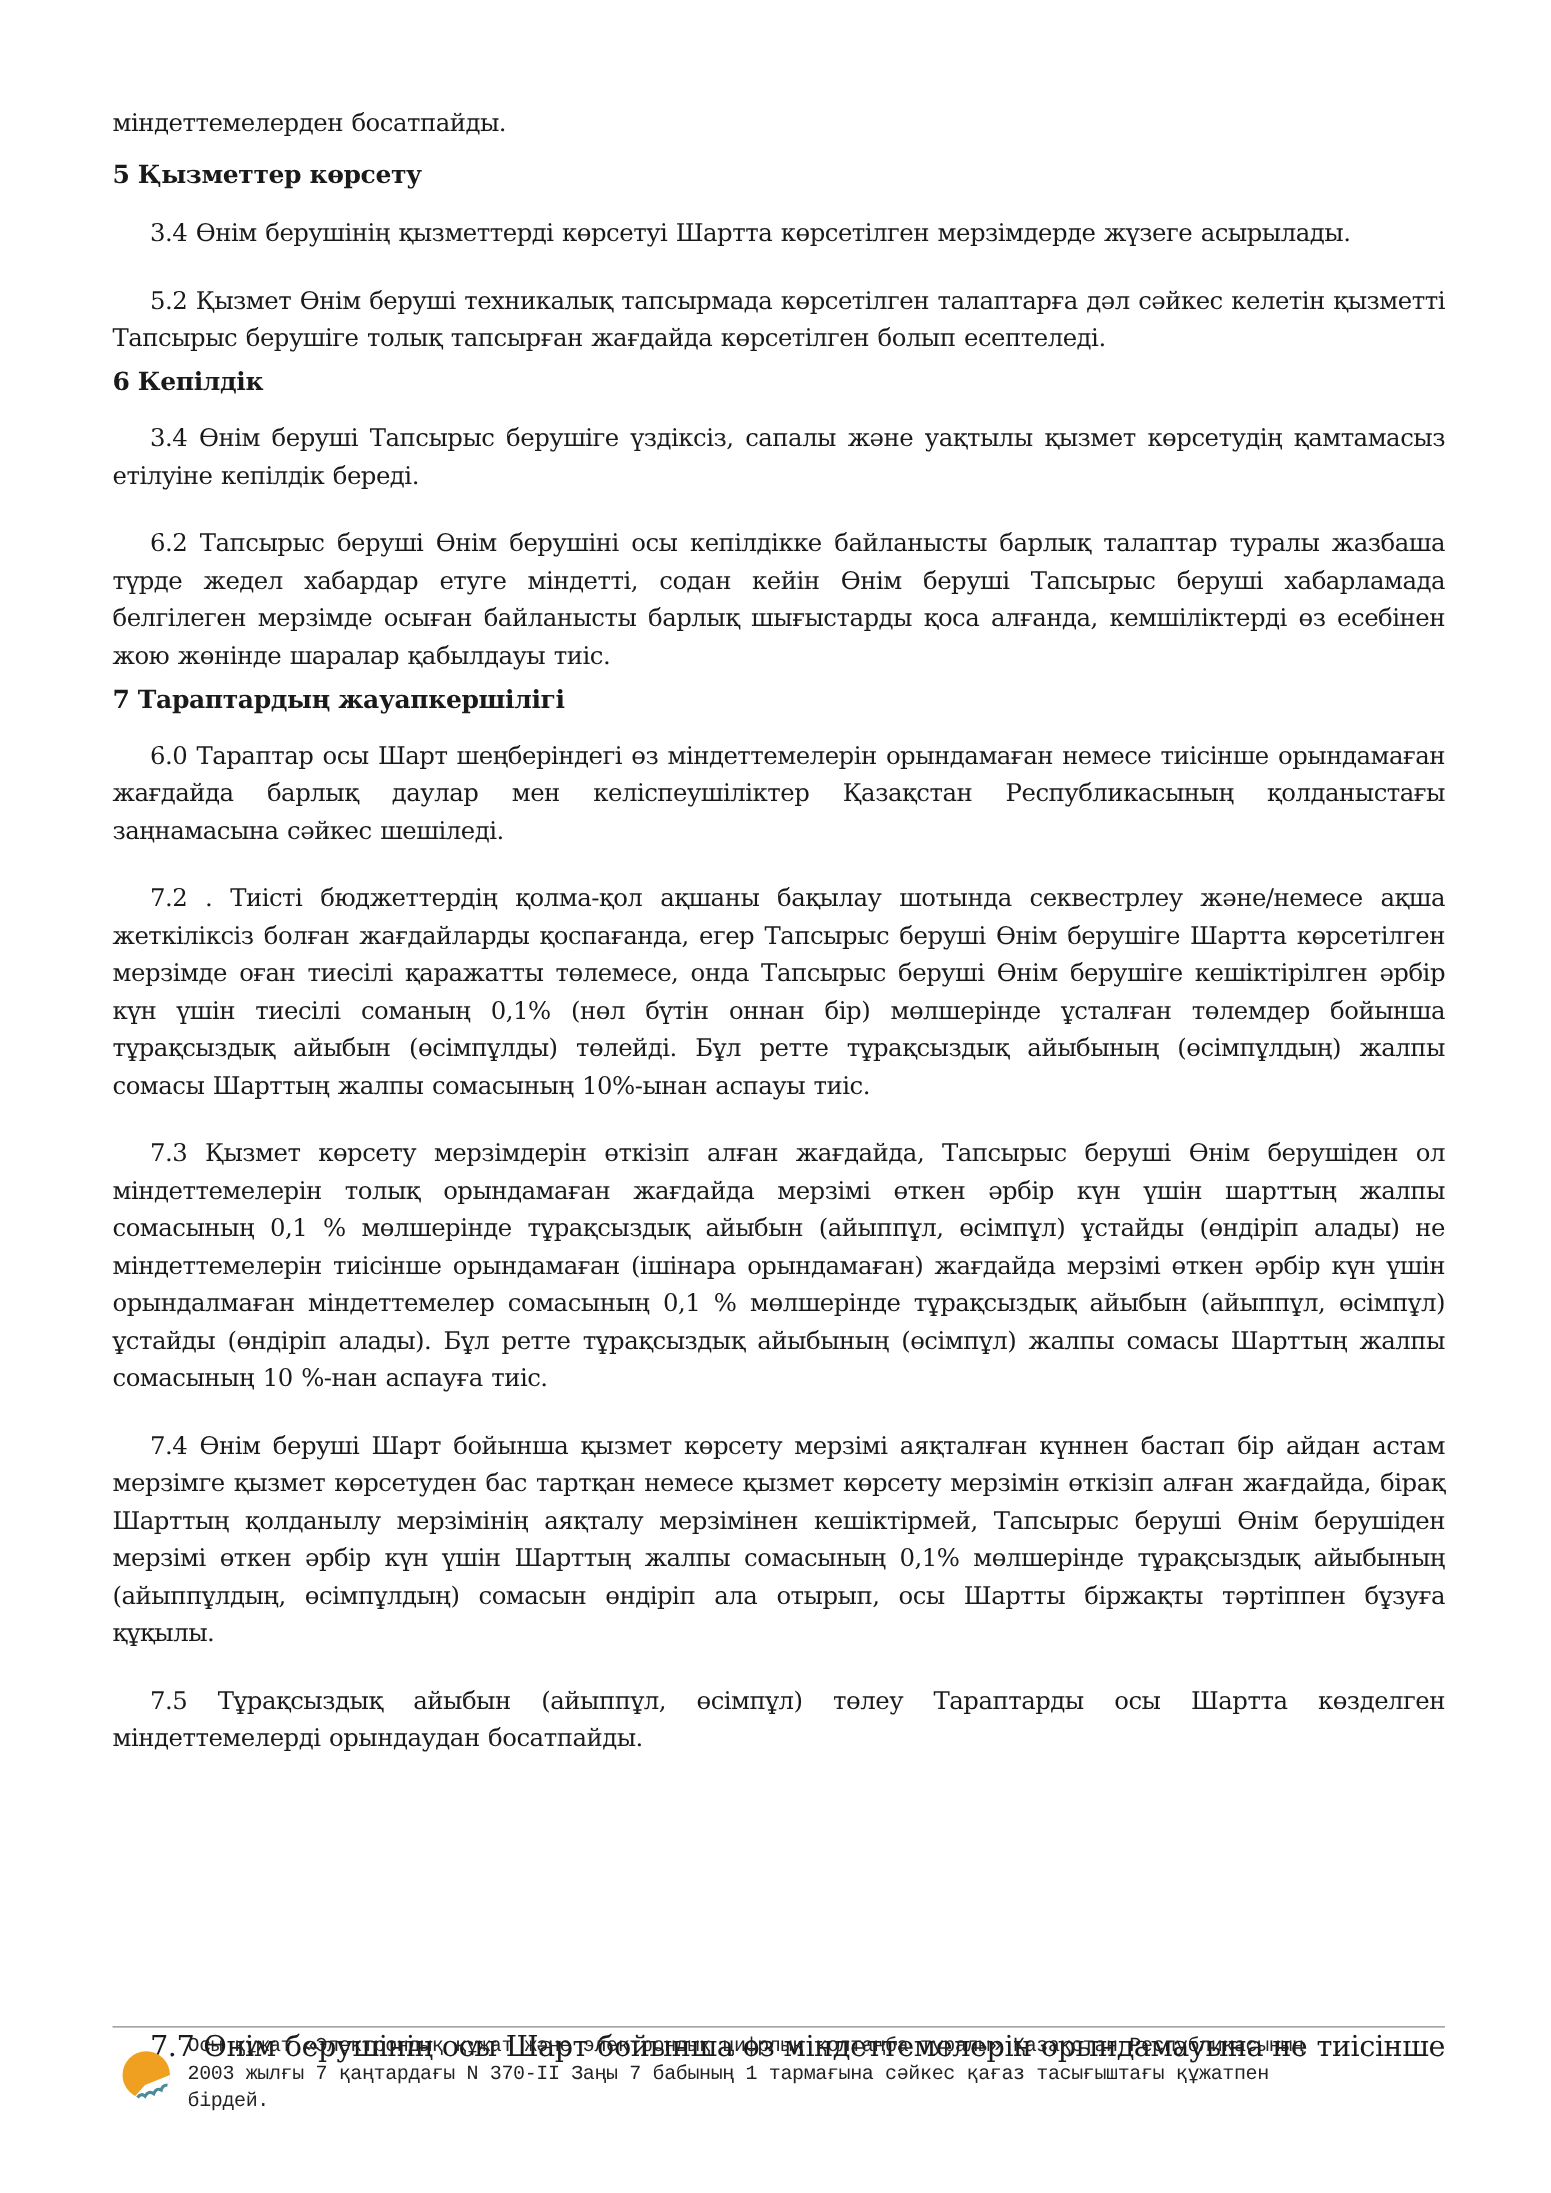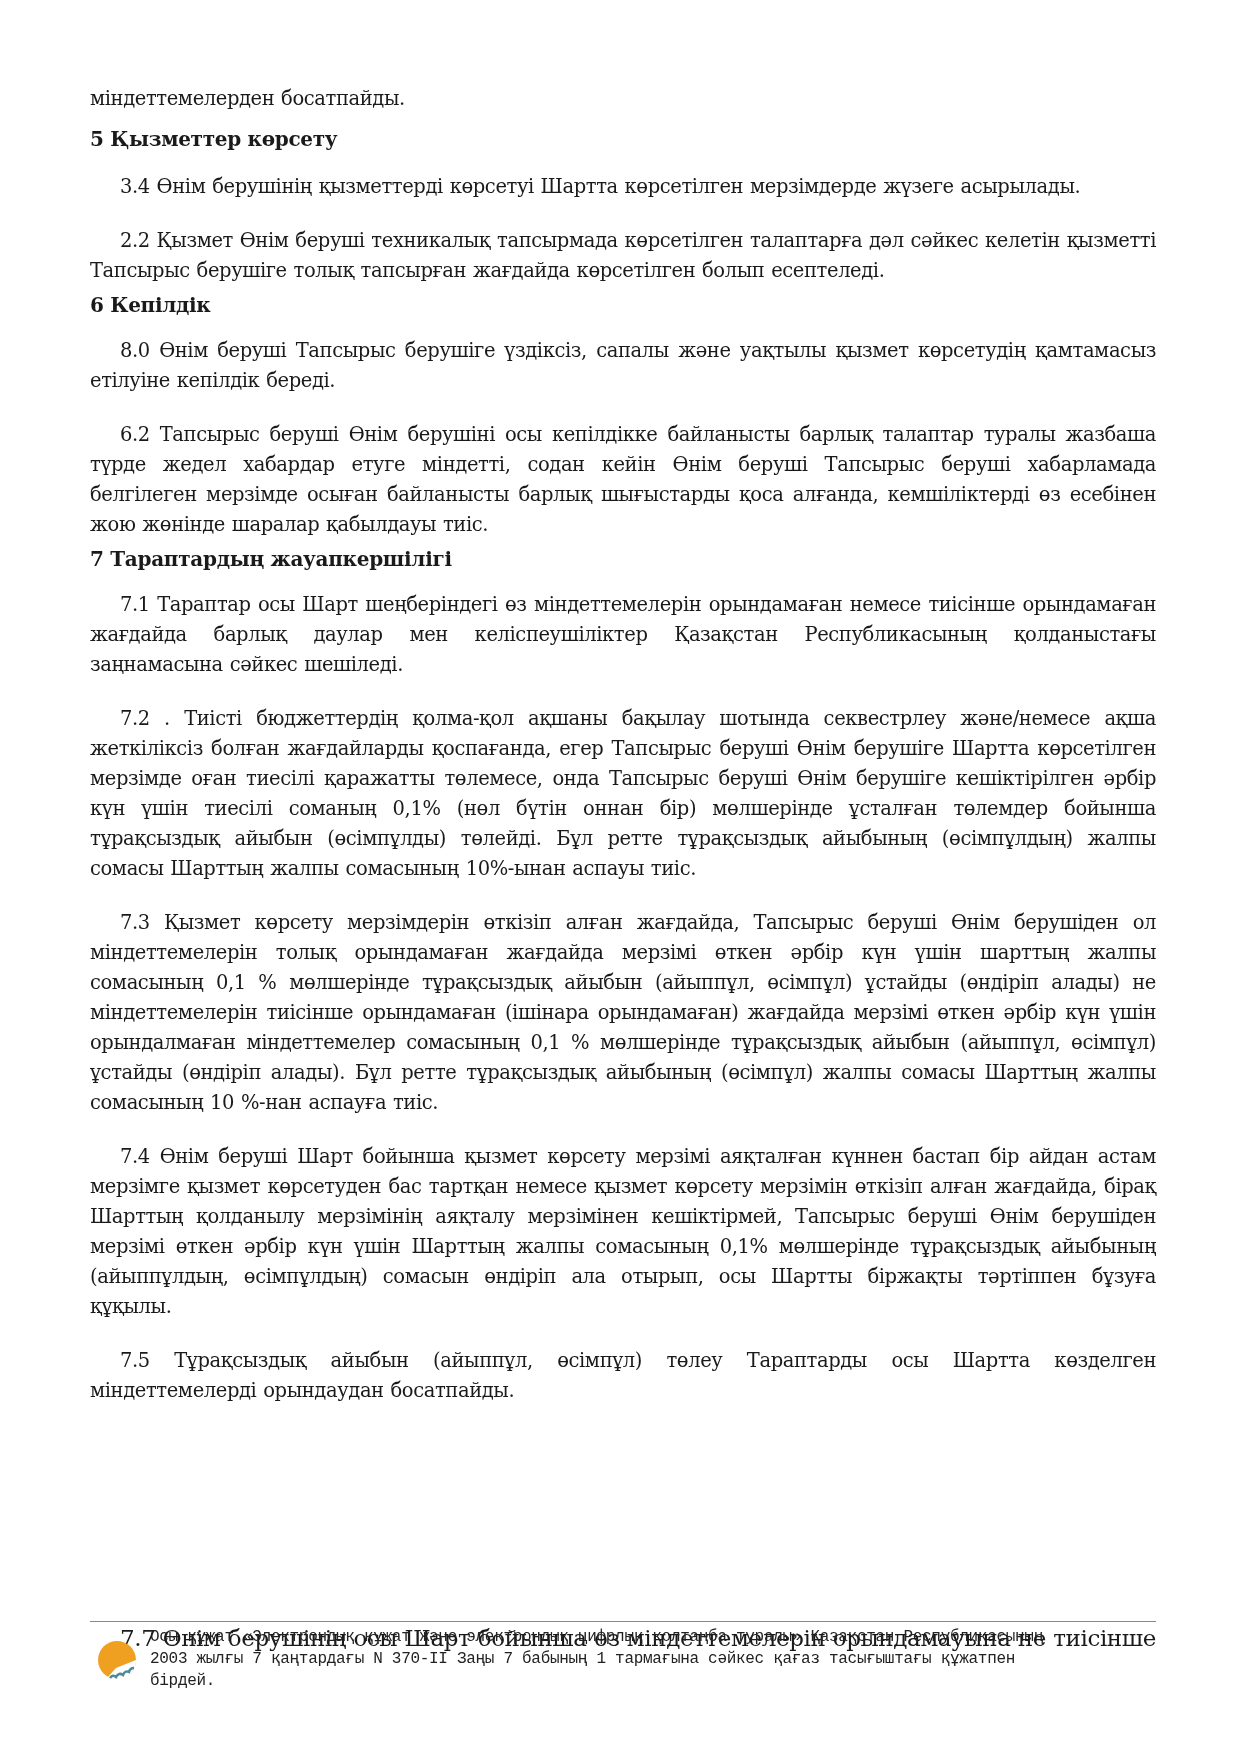--- a/index.html
+++ b/index.html
@@ -93,26 +93,26 @@
       letter-spacing: -0.3px;
     }
   </style>
 </head>
 <body>
 
 <div class="page">
   <p class="p cont">міндеттемелерден  босатпайды.</p>
   <div class="h tight">5 Қызметтер көрсету</div>
   <p class="p" style="margin-top:18px">3.4 Өнім берушінің қызметтерді көрсетуі Шартта көрсетілген мерзімдерде жүзеге асырылады.</p>
-  <p class="p" style="margin-bottom:4px">2.2 Қызмет Өнім беруші техникалық тапсырмада көрсетілген талаптарға дәл сәйкес келетін қызметті Тапсырыс берушіге толық тапсырған жағдайда көрсетілген болып есептеледі.</p>
+  <p class="p" style="margin-bottom:4px">5.2 Қызмет Өнім беруші техникалық тапсырмада көрсетілген талаптарға дәл сәйкес келетін қызметті Тапсырыс берушіге толық тапсырған жағдайда көрсетілген болып есептеледі.</p>
   <div class="h" style="margin-bottom:16px">6 Кепілдік</div>
-  <p class="p">8.0 Өнім беруші Тапсырыс берушіге үздіксіз, сапалы және уақтылы қызмет көрсетудің қамтамасыз етілуіне кепілдік береді.</p>
+  <p class="p">3.4 Өнім беруші Тапсырыс берушіге үздіксіз, сапалы және уақтылы қызмет көрсетудің қамтамасыз етілуіне кепілдік береді.</p>
   <p class="p" style="margin-bottom:4px">6.2 Тапсырыс беруші Өнім берушіні осы кепілдікке байланысты барлық талаптар туралы жазбаша түрде жедел хабардар етуге міндетті, содан кейін Өнім беруші Тапсырыс беруші хабарламада белгілеген мерзімде осыған байланысты барлық шығыстарды қоса алғанда, кемшіліктерді өз есебінен жою жөнінде шаралар қабылдауы тиіс.</p>
   <div class="h" style="margin-bottom:16px">7 Тараптардың жауапкершілігі</div>
-  <p class="p">7.1 Тараптар осы Шарт шеңберіндегі өз міндеттемелерін орындамаған немесе тиісінше орындамаған жағдайда барлық даулар мен келіспеушіліктер Қазақстан Республикасының қолданыстағы заңнамасына сәйкес шешіледі.</p>
+  <p class="p">6.0 Тараптар осы Шарт шеңберіндегі өз міндеттемелерін орындамаған немесе тиісінше орындамаған жағдайда барлық даулар мен келіспеушіліктер Қазақстан Республикасының қолданыстағы заңнамасына сәйкес шешіледі.</p>
   <p class="p">7.2 . Тиісті бюджеттердің қолма-қол ақшаны бақылау шотында секвестрлеу және/немесе ақша жеткіліксіз болған жағдайларды қоспағанда, егер Тапсырыс беруші Өнім берушіге Шартта көрсетілген мерзімде оған тиесілі қаражатты төлемесе, онда Тапсырыс беруші Өнім берушіге кешіктірілген әрбір күн үшін тиесілі соманың 0,1% (нөл бүтін оннан бір) мөлшерінде ұсталған төлемдер бойынша тұрақсыздық айыбын (өсімпұлды) төлейді. Бұл ретте тұрақсыздық айыбының (өсімпұлдың) жалпы сомасы Шарттың жалпы сомасының 10%-ынан аспауы тиіс.</p>
   <p class="p">7.3 Қызмет көрсету мерзімдерін өткізіп алған жағдайда, Тапсырыс беруші Өнім берушіден ол міндеттемелерін толық орындамаған жағдайда мерзімі өткен әрбір күн үшін шарттың жалпы сомасының 0,1 % мөлшерінде тұрақсыздық айыбын (айыппұл, өсімпұл) ұстайды (өндіріп алады) не міндеттемелерін тиісінше орындамаған (ішінара орындамаған) жағдайда мерзімі өткен әрбір күн үшін орындалмаған міндеттемелер сомасының 0,1 % мөлшерінде тұрақсыздық айыбын (айыппұл, өсімпұл) ұстайды (өндіріп алады). Бұл ретте тұрақсыздық айыбының (өсімпұл) жалпы сомасы Шарттың жалпы сомасының 10 %-нан аспауға тиіс.</p>
   <p class="p">7.4 Өнім беруші Шарт бойынша қызмет көрсету мерзімі аяқталған күннен бастап бір айдан астам мерзімге қызмет көрсетуден бас тартқан немесе қызмет көрсету мерзімін өткізіп алған жағдайда, бірақ Шарттың қолданылу мерзімінің аяқталу мерзімінен кешіктірмей, Тапсырыс беруші Өнім берушіден мерзімі өткен әрбір күн үшін Шарттың жалпы сомасының 0,1% мөлшерінде тұрақсыздық айыбының (айыппұлдың, өсімпұлдың) сомасын өндіріп ала отырып, осы Шартты біржақты тәртіппен бұзуға құқылы.</p>
   <p class="p">7.5 Тұрақсыздық айыбын (айыппұл, өсімпұл) төлеу Тараптарды осы Шартта көзделген міндеттемелерді орындаудан босатпайды.</p>
 </div>
 
 <div class="footer-rule"></div>
 
 <div class="last-line">7.7 Өнім берушінің осы Шарт бойынша өз міндеттемелерін орындамауына не тиісінше</div>
 

